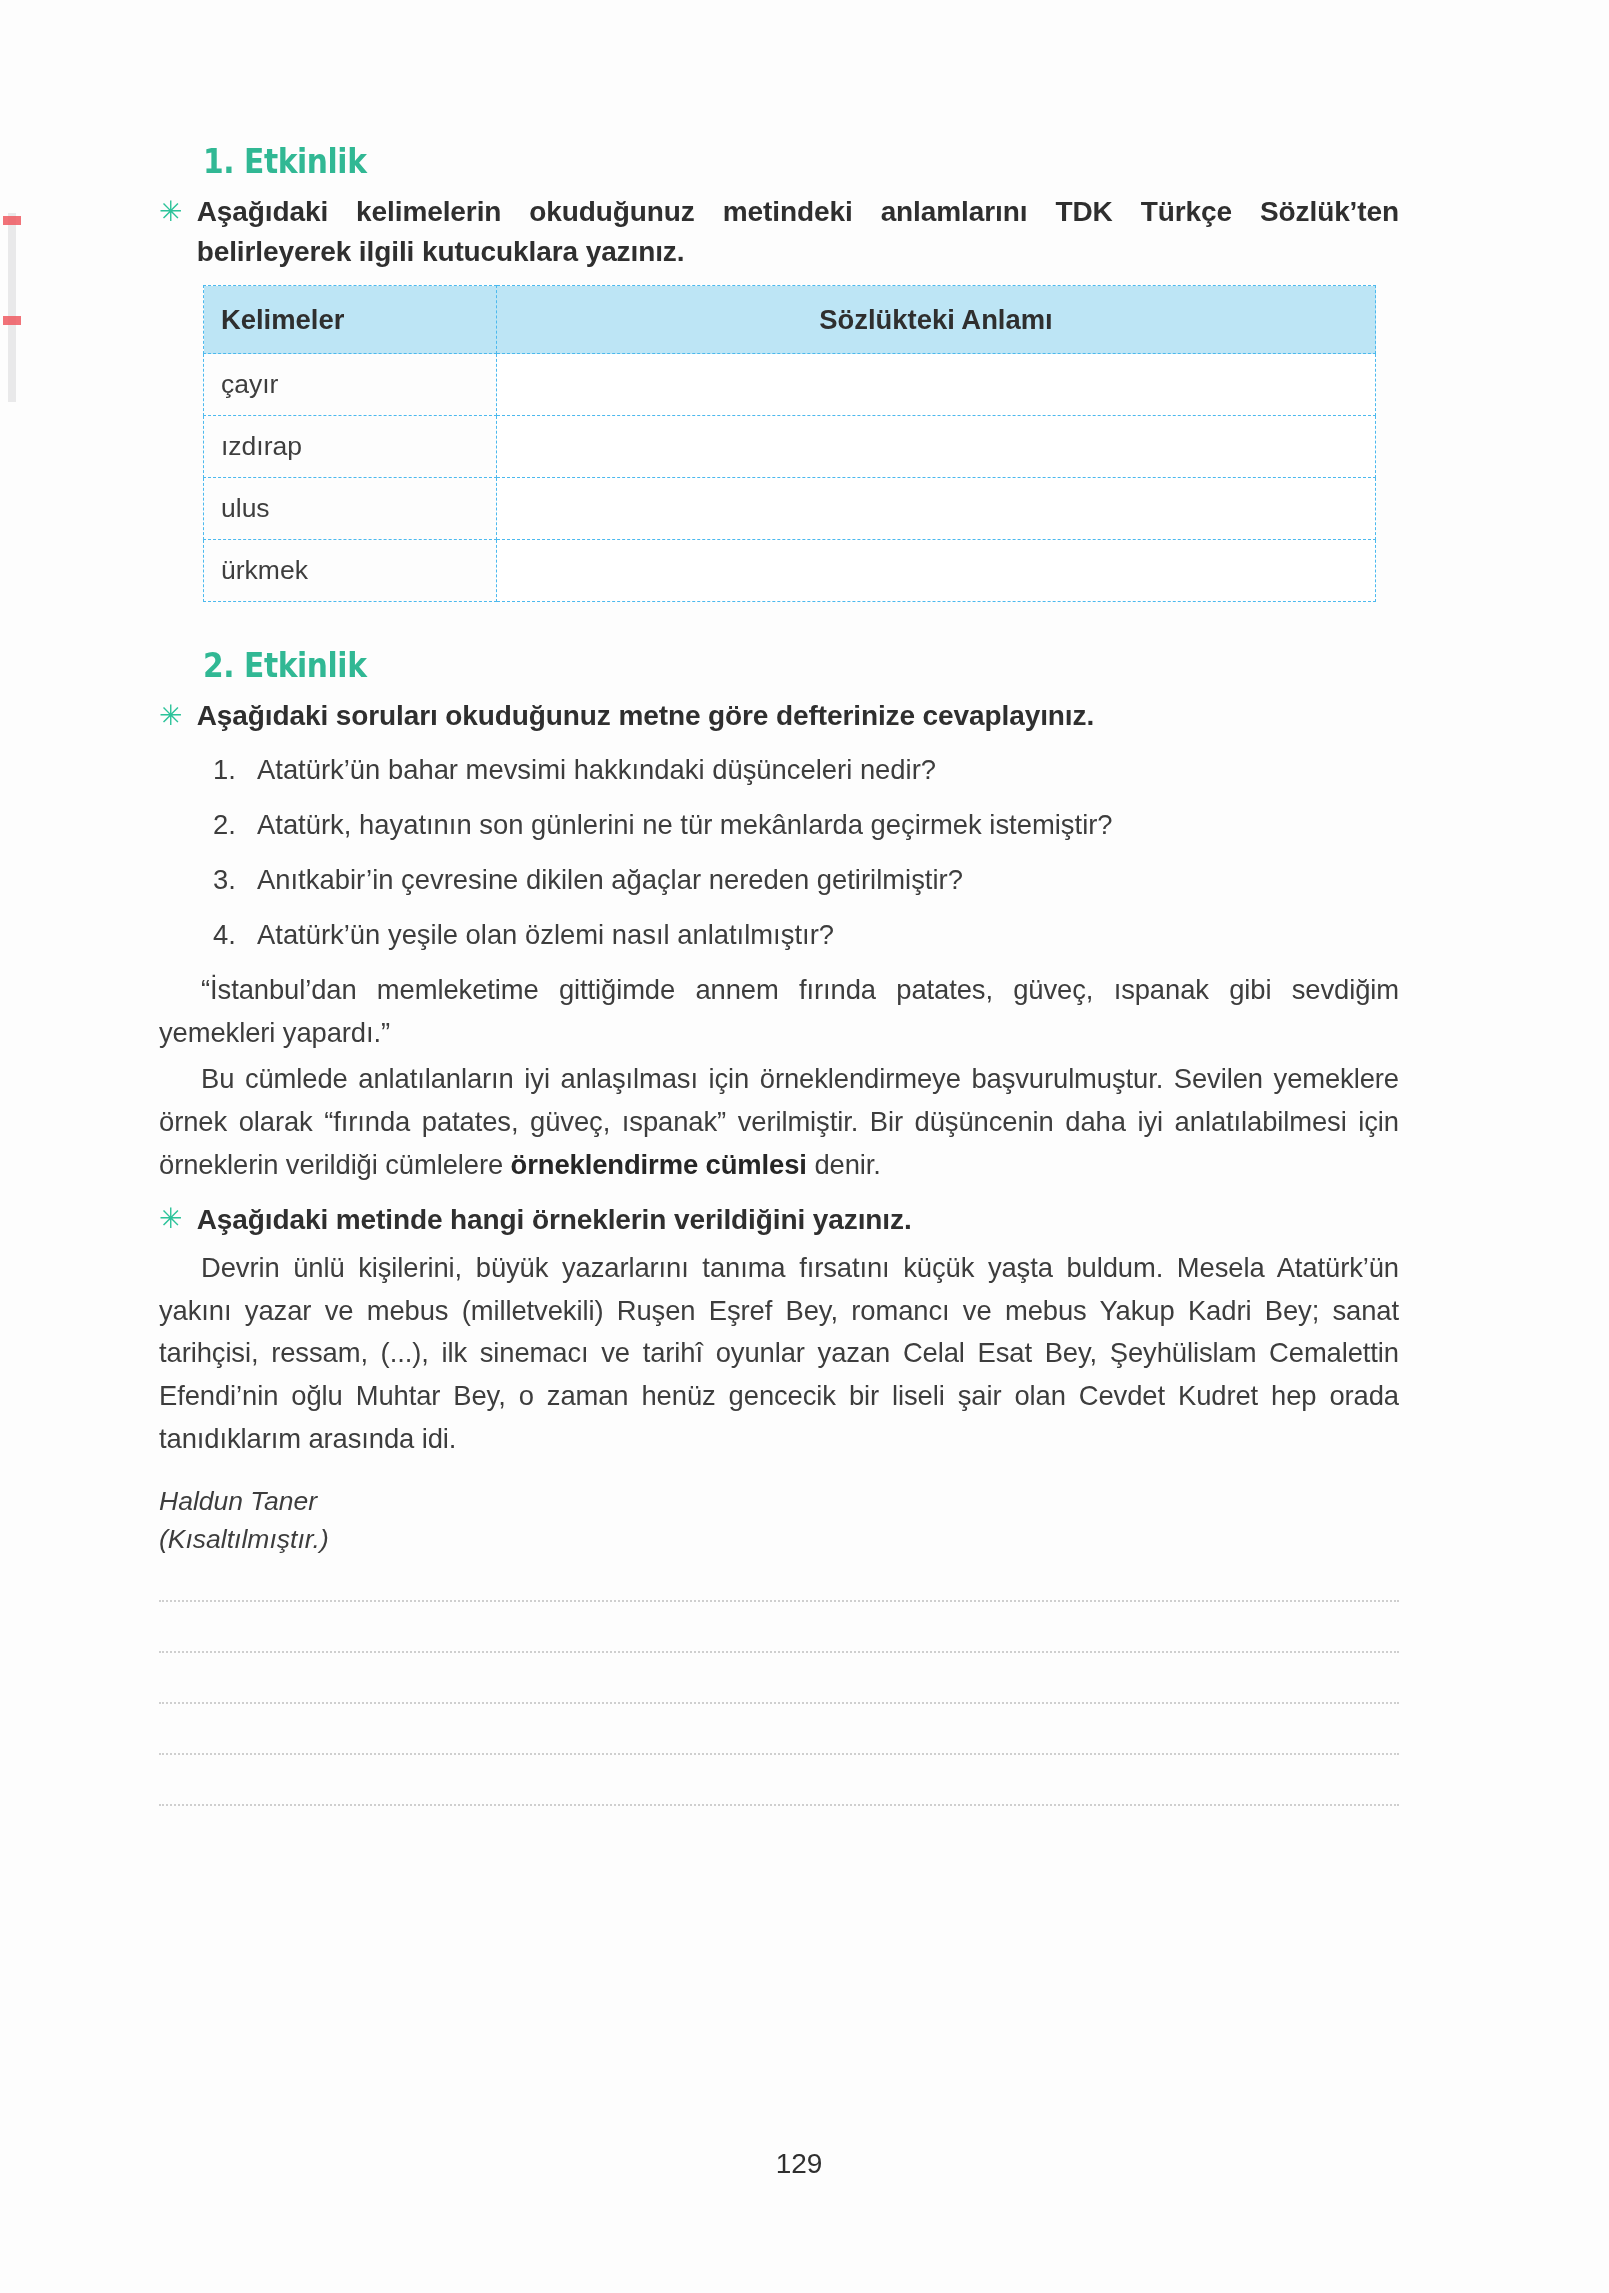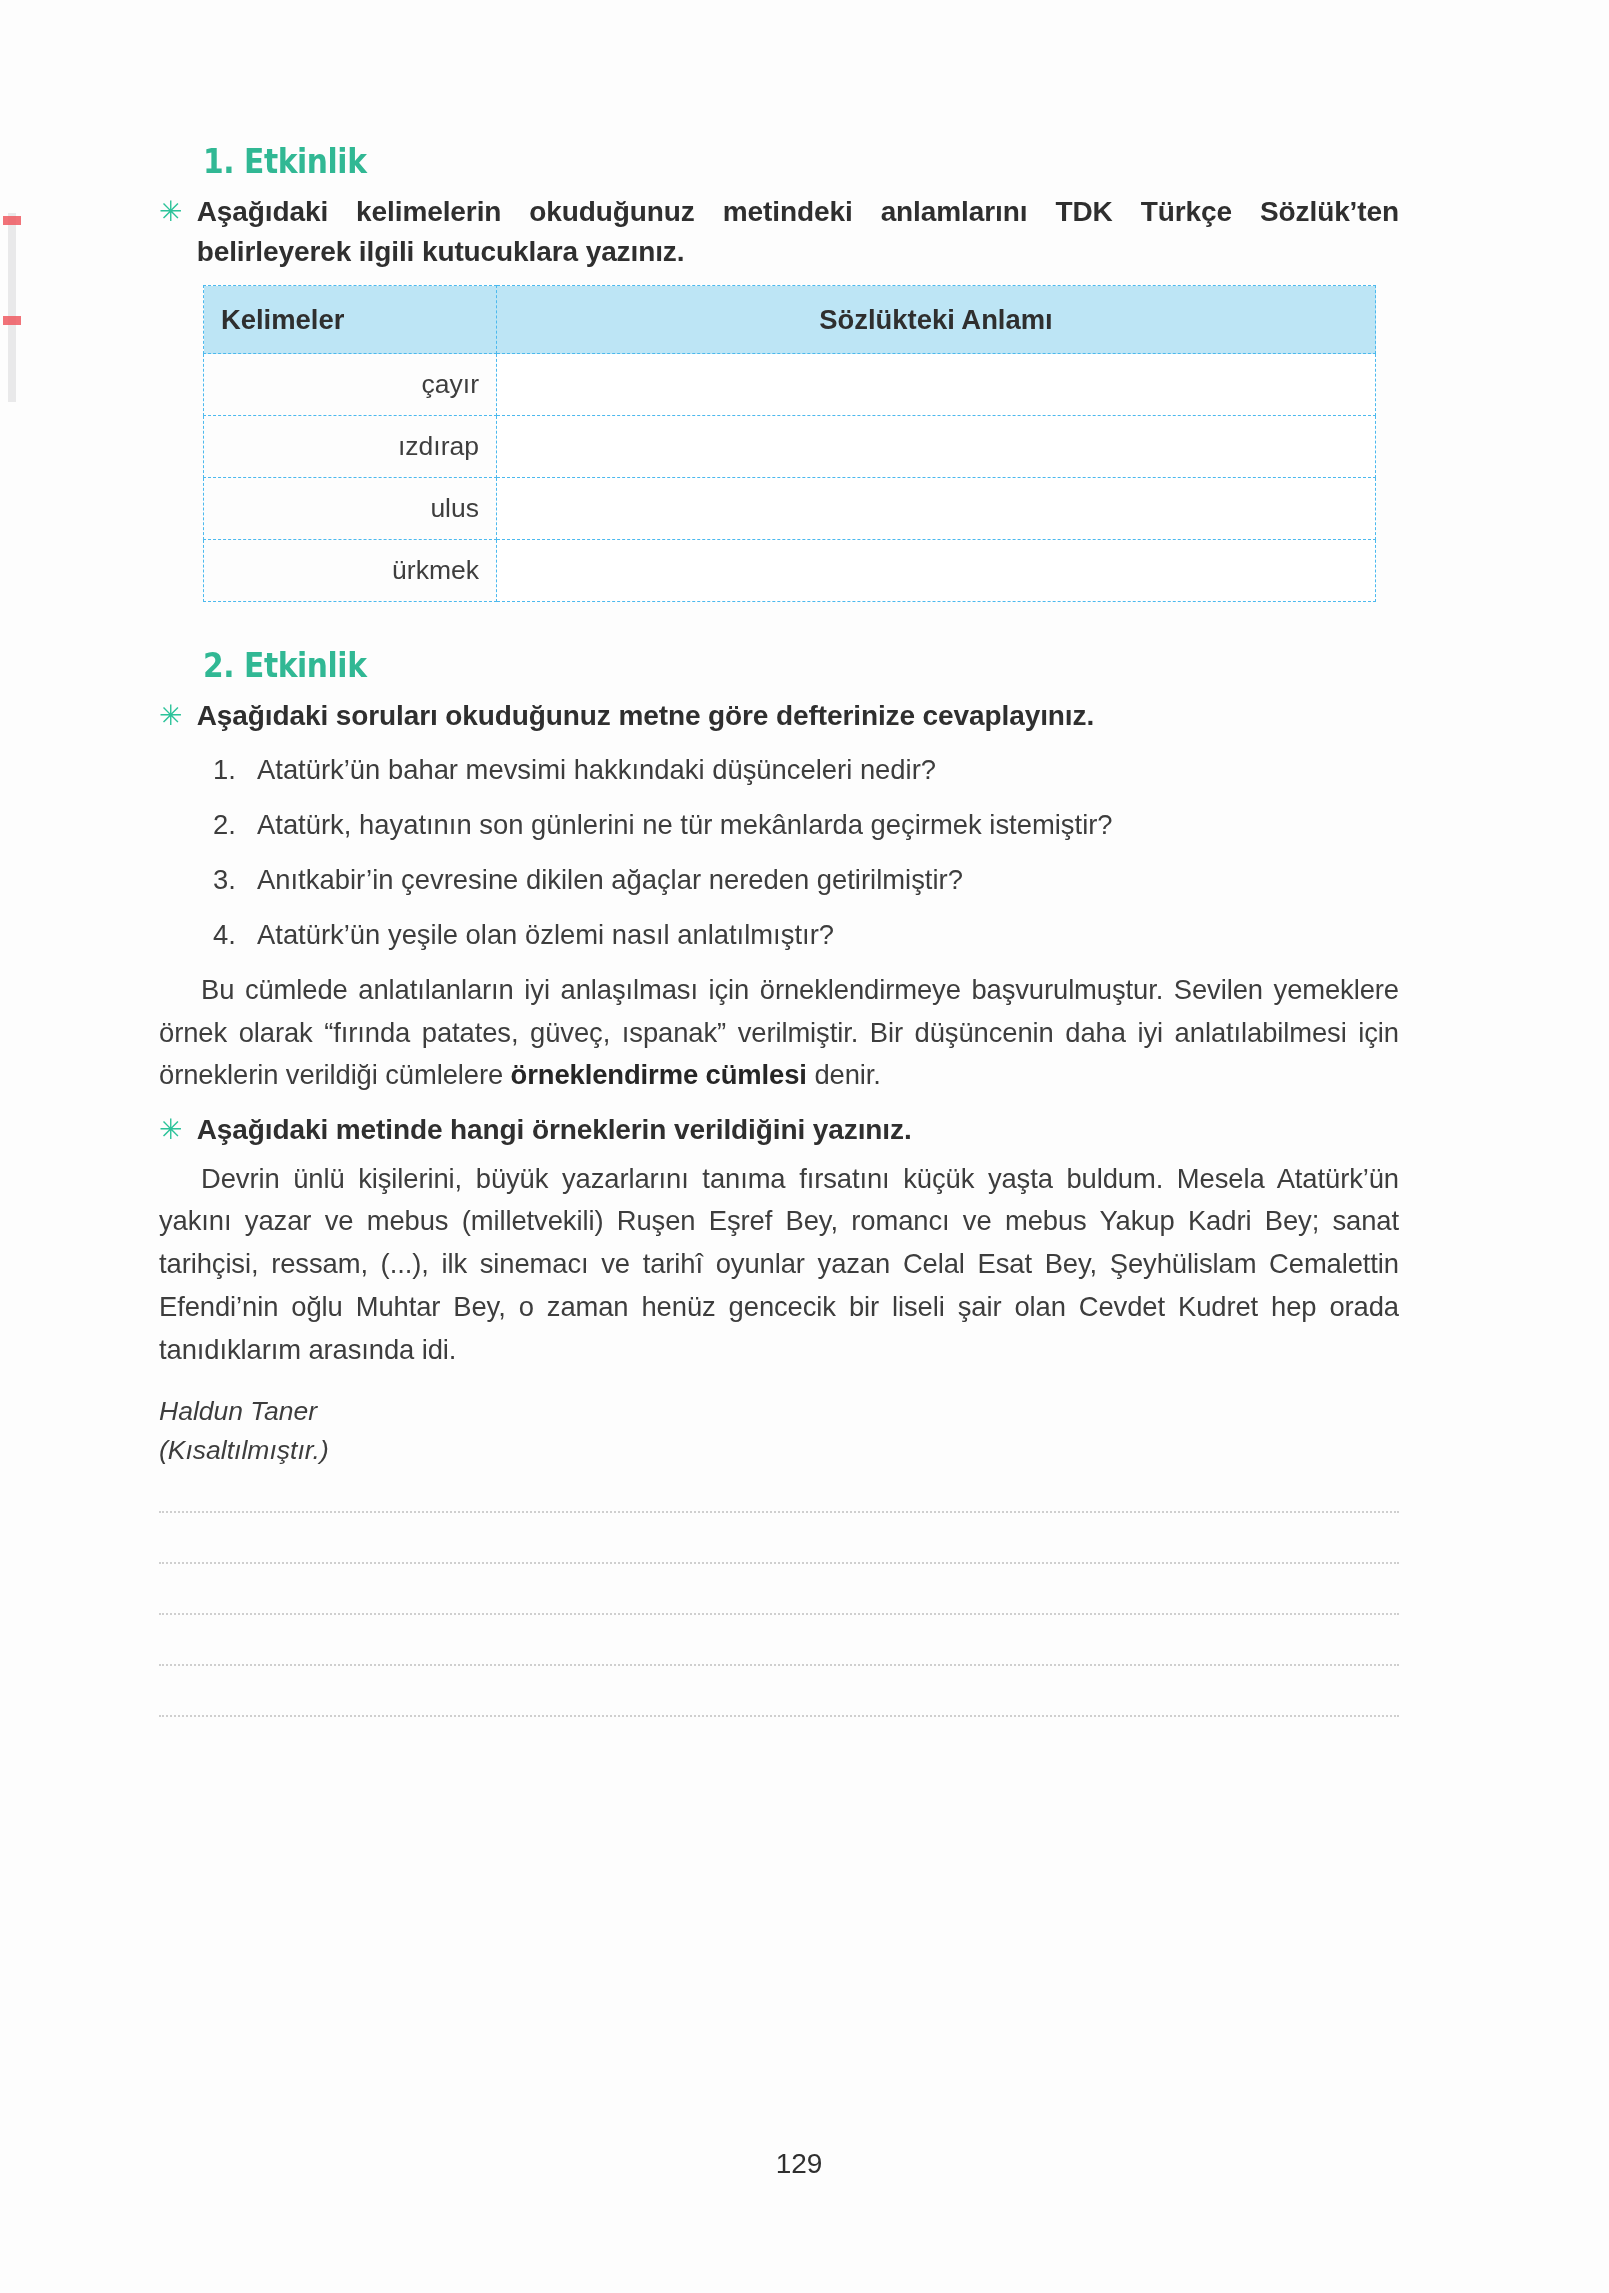--- a/index.html
+++ b/index.html
@@ -103,21 +103,21 @@
   }
   table.vocab thead th {
     background: #bde5f5;
     font-weight: bold;
     font-size: 27.4px;
     color: #2f2f2f;
     height: 68px;
   }
   table.vocab thead th.col-word { text-align: left; width: 293px; }
   table.vocab thead th.col-mean { text-align: center; }
-  table.vocab tbody td.word-cell { text-align: right; }
+  table.vocab tbody td.word-cell { text-align: left; }
   table.vocab tbody td.mean-cell { background: #ffffff; }
 
   
   ol.questions {
     margin: 13.2px 0 0 0;
     padding: 0 0 0 98px;
     list-style: none;
     counter-reset: q;
   }
   ol.questions li {
@@ -232,20 +232,21 @@
     </div>
 
     <ol class="questions">
       <li>Atatürk’ün bahar mevsimi hakkındaki düşünceleri nedir?</li>
       <li>Atatürk, hayatının son günlerini ne tür mekânlarda geçirmek istemiştir?</li>
       <li>Anıtkabir’in çevresine dikilen ağaçlar nereden getirilmiştir?</li>
       <li>Atatürk’ün yeşile olan özlemi nasıl anlatılmıştır?</li>
     </ol>
 
 
+    <p class="para indent">“İstanbul’dan memleketime gittiğimde annem fırında patates, güveç, ıspanak gibi sevdiğim yemekleri yapardı.”</p>
 
     <p class="para indent">
       <span>Bu cümlede anlatılanların iyi anlaşılması için örneklendirmeye başvurulmuştur. Sevilen yemeklere örnek olarak “fırında patates, güveç, ıspanak” verilmiştir. Bir düşüncenin daha iyi anlatılabilmesi için örneklerin verildiği cümlelere </span><b>örneklendirme cümlesi</b><span> denir.</span>
     </p>
 
     <div class="bullet-row" style="margin-top:13.2px;">
       <span class="star-icon">✳</span>
       <span class="bullet-text nojust">Aşağıdaki metinde hangi örneklerin verildiğini yazınız.</span>
     </div>
 

